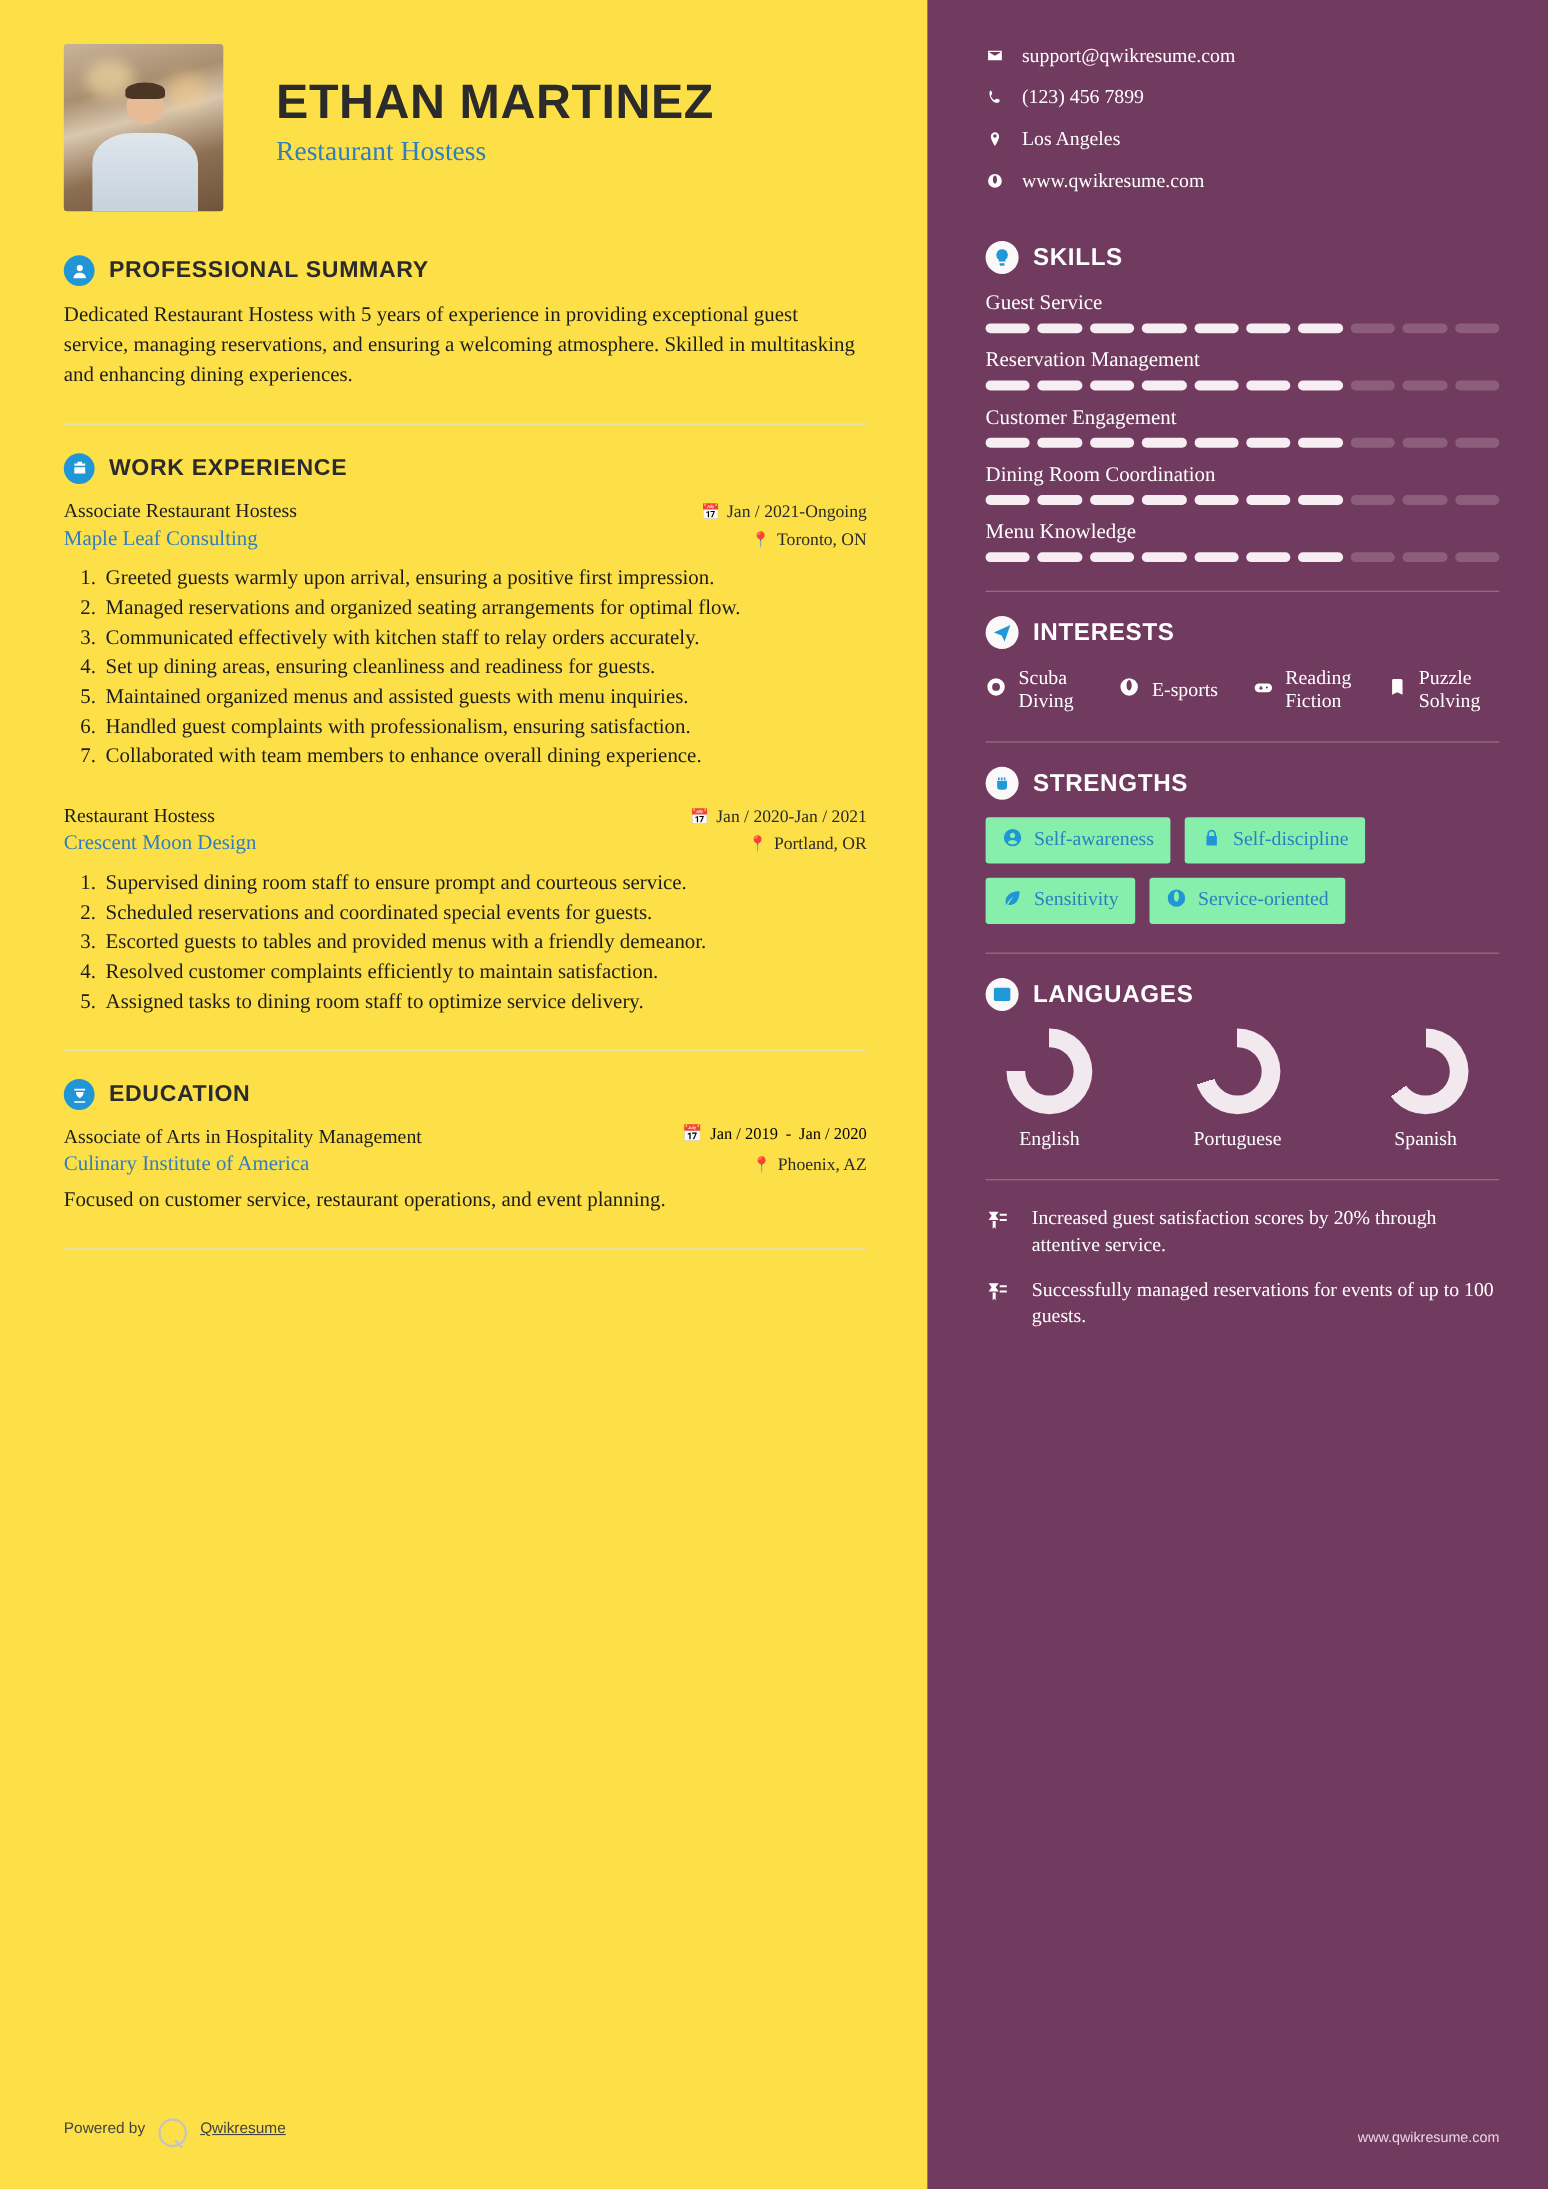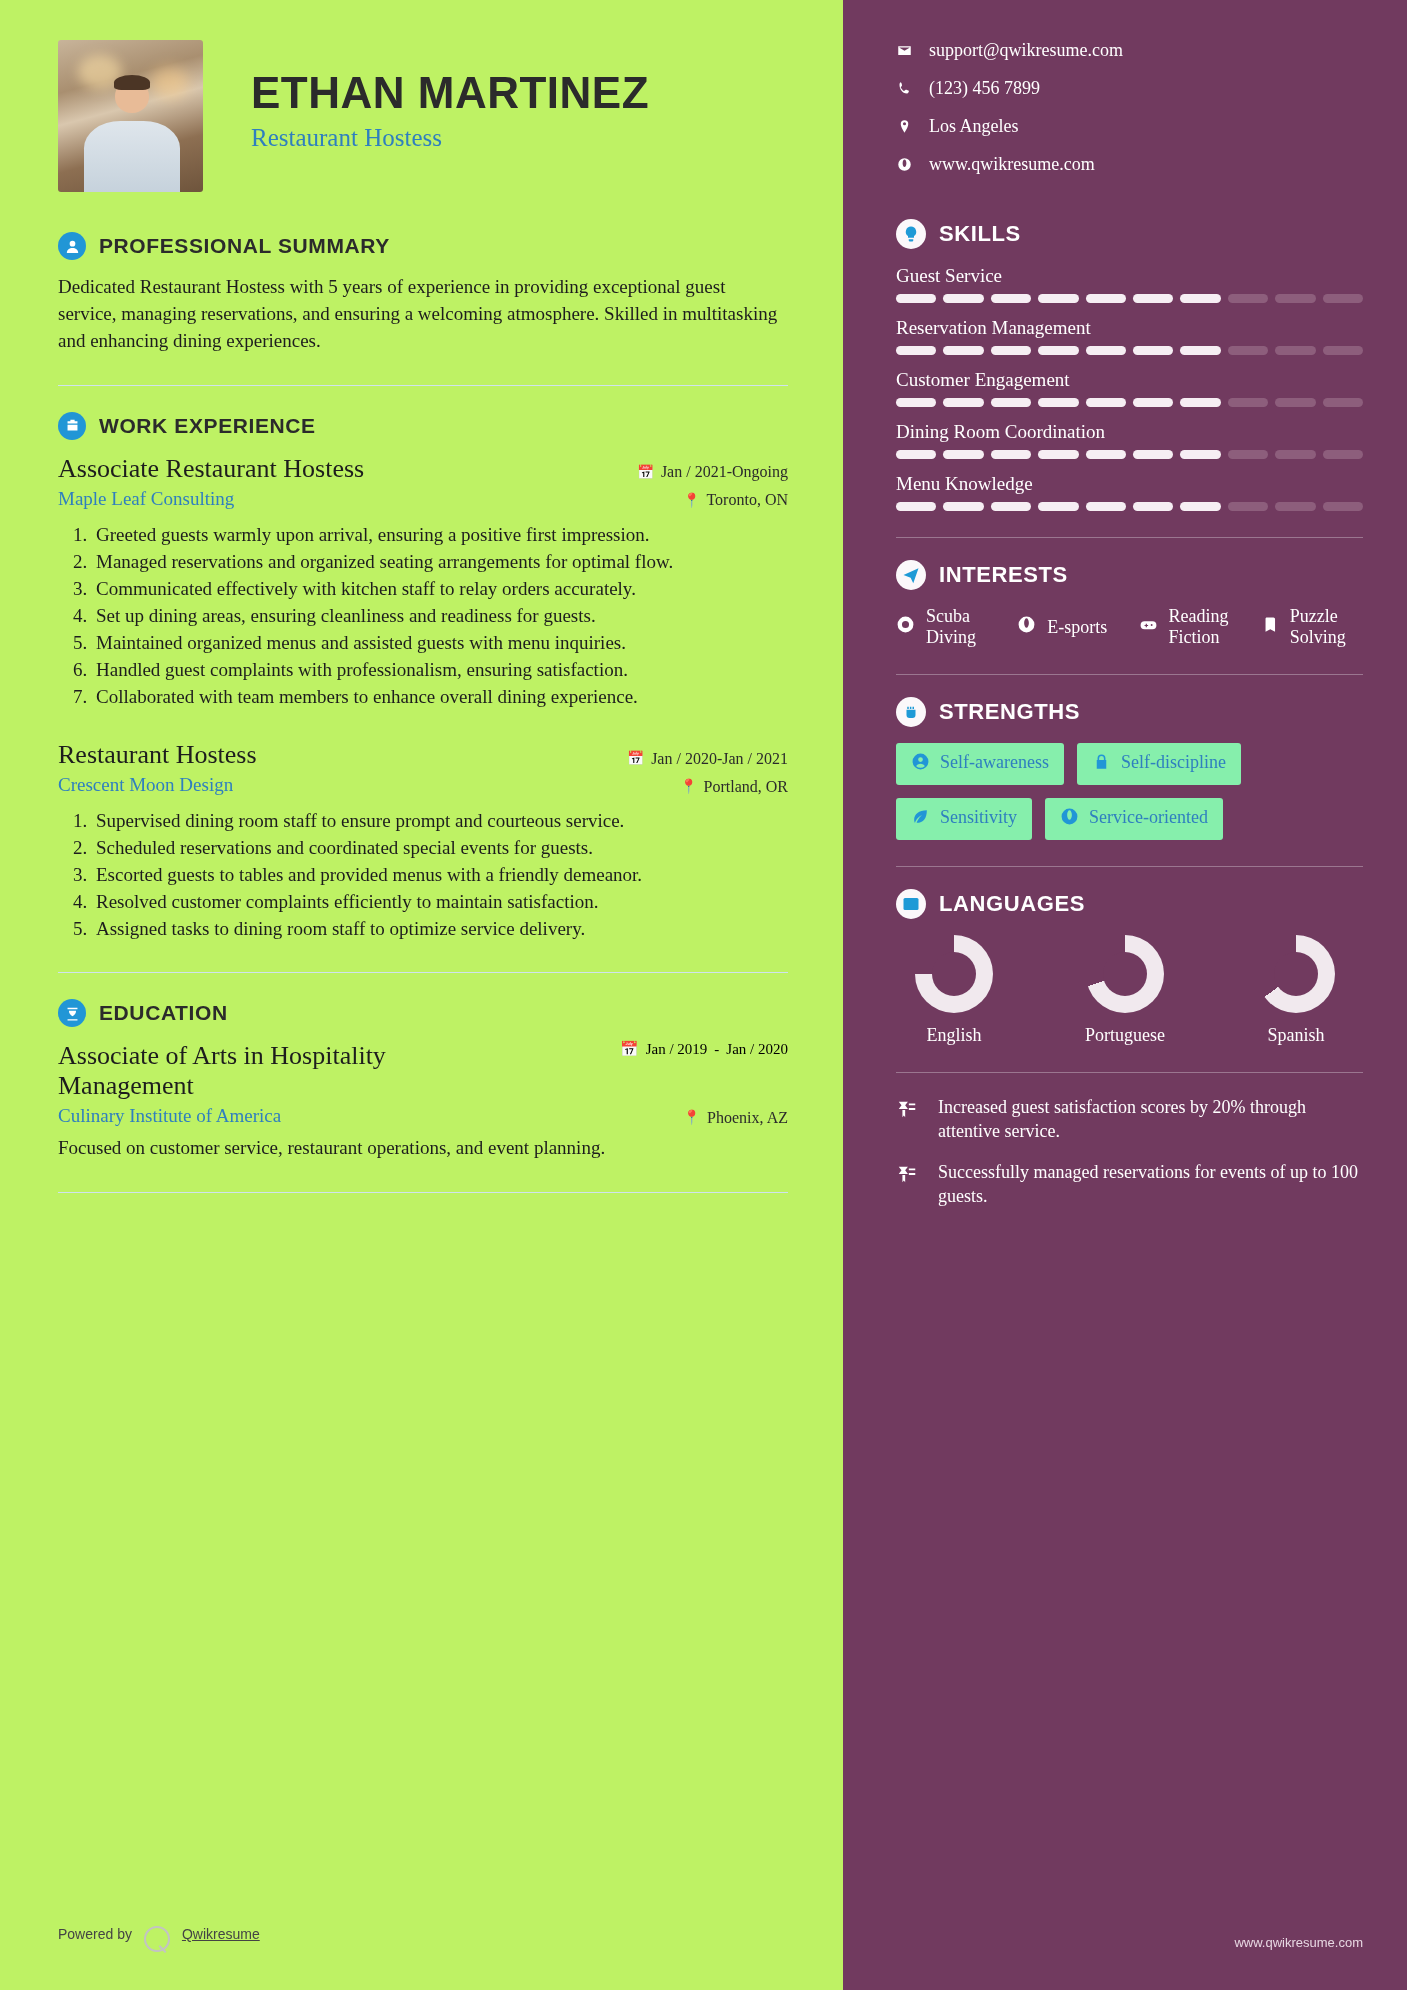--- a/index.html
+++ b/index.html
@@ -6,21 +6,21 @@
   html,body { width:1407px; height:1990px; }
   body {
     font-family:"Liberation Serif", serif;
     background:#ffffff;
     position:relative;
     overflow:hidden;
   }
   .page { display:flex; width:1407px; height:1990px; }
 
   
-  .main { width:843px; background:#bef264; padding:40px 55px 0 58px; position:relative; }
+  .main { width:843px; background:#fde047; padding:40px 55px 0 58px; position:relative; }
 
   .hdr { display:flex; align-items:flex-start; gap:48px; margin-bottom:40px; }
   .photo {
     width:145px; height:152px; flex:none; border-radius:3px; overflow:hidden;
     background:linear-gradient(165deg,#c8b49a 0%,#a98f70 28%,#d9c7ae 45%,#8d6f52 70%,#6e543c 100%);
     position:relative;
   }
   .photo .blur1 { position:absolute; left:14%; top:10%; width:30%; height:22%; border-radius:50%;
                   background:rgba(255,228,170,.55); filter:blur(6px); }
   .photo .blur2 { position:absolute; right:10%; top:18%; width:26%; height:20%; border-radius:50%;
@@ -50,21 +50,21 @@
     font-family:"Liberation Sans", sans-serif; font-size:21px; font-weight:bold;
     letter-spacing:.6px; color:#2b2b2b;
   }
 
   .summary { font-size:19px; line-height:1.42; color:#1d1d1d; }
 
   .divider { height:1px; background:#cfe3ef; margin:30px 0 26px; }
 
   .job { margin-bottom:8px; }
   .job-row { display:flex; justify-content:space-between; align-items:baseline; }
-  .job-title { font-size:26px; color:#1d1d1d; }
+  .job-title { font-size:18px; color:#1d1d1d; }
   .job-meta { font-size:16px; color:#2b2b2b; white-space:nowrap; display:flex; align-items:center; gap:6px; }
   .job-meta .mi { font-size:14px; }
   .job-row2 { display:flex; justify-content:space-between; align-items:baseline; margin-top:4px; }
   .company { font-size:19px; color:#2f7fbf; }
 
   ol.bullets { margin:12px 0 0 34px; }
   ol.bullets li { font-size:19px; line-height:1.37; color:#1d1d1d; padding-left:4px; margin-bottom:1px; }
 
   .edu-dates { display:flex; align-items:center; gap:7px; font-size:15px; line-height:1.15; }
   .edu-dates .d { text-align:left; }

